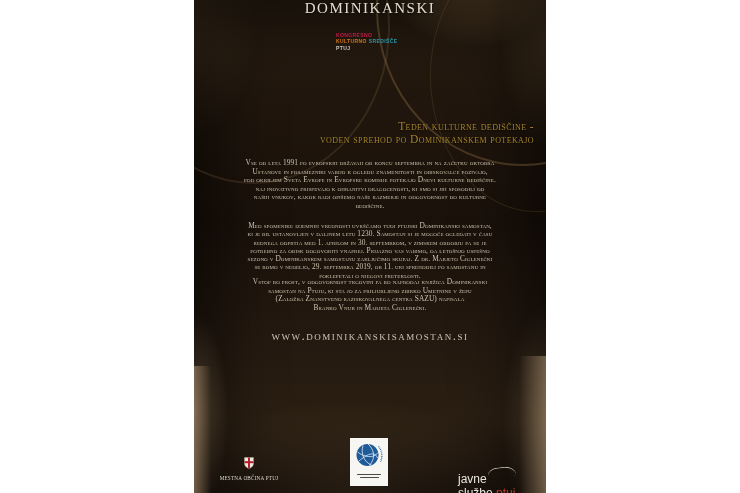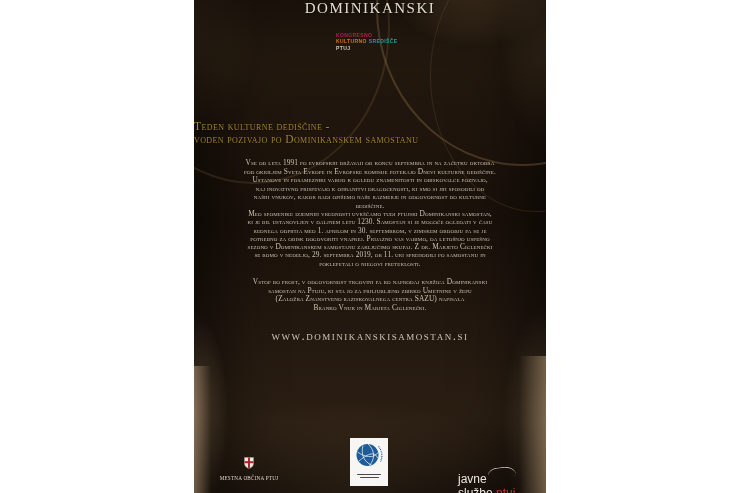--- a/index.html
+++ b/index.html
@@ -24,27 +24,27 @@
   .wall-r{position:absolute;right:0;top:356px;width:27px;height:137px;
       background:linear-gradient(270deg, rgba(205,174,134,.45), rgba(205,174,134,0));}
 
   .title{position:absolute;top:1px;left:0;right:0;text-align:center;color:#e3ddcf;
       font-size:15px;line-height:15.5px;letter-spacing:1.5px;font-weight:400;
       text-shadow:0 1px 2px rgba(0,0,0,.65);}
   .logo-sub{position:absolute;left:142px;top:32px;font-family:"Liberation Sans",sans-serif;
       font-size:5px;line-height:6.3px;letter-spacing:.4px;font-weight:bold;}
   .ls-red{color:#c11a4a;} .ls-orange{color:#d07818;} .ls-teal{color:#2b97a8;} .ls-white{color:#cfcac2;}
 
-  .heading{position:absolute;top:120px;left:0;right:0;text-align:left;color:#a5842e;
+  .heading{position:absolute;top:120px;left:0;right:12px;text-align:right;color:#a5842e;
       font-variant:small-caps;font-size:11.5px;line-height:13px;letter-spacing:.4px;
       text-shadow:0 1px 1px rgba(0,0,0,.6);}
   .para{position:absolute;left:6px;right:6px;text-align:center;color:#cbc2ae;
       font-variant:small-caps;font-size:7.4px;letter-spacing:.1px;}
   .p1{top:159px;} .p1 .pline{line-height:8.6px;}
-  .p2{top:210px;} .p2 .pline{line-height:8.3px;}
+  .p2{top:222px;} .p2 .pline{line-height:8.3px;}
   .p3{top:278px;} .p3 .pline{line-height:8.6px;}
   .pline{white-space:nowrap;}
 
   .website{position:absolute;top:328px;left:0;right:0;text-align:center;color:#cfc6b6;
       font-variant:small-caps;font-size:13px;letter-spacing:1.5px;}
 
   .muni{position:absolute;left:16px;top:455px;width:78px;text-align:center;}
   .muni .label{margin-top:2px;color:#ded9cf;font-size:5.2px;letter-spacing:.2px;}
   .zrc{position:absolute;left:156px;top:438px;width:38px;height:48px;background:#f7f6f2;
       display:flex;flex-direction:column;align-items:center;padding-top:3px;box-sizing:border-box;}
@@ -74,27 +74,27 @@
     </div>
 
     <div class="logo-sub">
       <div class="ls-red">KONGRESNO</div>
       <div><span class="ls-orange">KULTURNO</span> <span class="ls-teal">SREDIŠČE</span></div>
       <div class="ls-white">PTUJ</div>
     </div>
 
     <div class="heading">
       <div>Teden kulturne dediščine -</div>
-      <div>voden pozivajo po Dominikanskem samostanu</div>
+      <div>voden sprehod po Dominikanskem potekajo</div>
     </div>
 
     <div class="para p1">
       <div class="pline">Vse od leta 1991 po evropskih državah ob koncu septembra in na začetku oktobra</div>
+      <div class="pline">Ustanove in posamezniki vabijo k ogledu znamenitosti in obiskovalce pozivajo,</div>
       <div class="pline">pod okriljem Sveta Evrope in Evropske komisije potekajo Dnevi kulturne dediščine.</div>
-      <div class="pline">Ustanove in posamezniki vabijo k ogledu znamenitosti in obiskovalce pozivajo,</div>
       <div class="pline">naj inovativno prispevajo k ohranitvi dragocenosti, ki smo si jih sposodili od</div>
       <div class="pline">naših vnukov, kakor radi opišemo naše razmerje in odgovornost do kulturne</div>
       <div class="pline">dediščine.</div>
     </div>
 
     <div class="para p2">
       <div class="pline">Med spomenike izjemnih vrednosti uvrščamo tudi ptujski Dominikanski samostan,</div>
       <div class="pline">ki je bil ustanovljen v daljnem letu 1230. Samostan si je mogoče ogledati v času</div>
       <div class="pline">rednega odprtja med 1. aprilom in 30. septembrom, v zimskem obdobju pa se je</div>
       <div class="pline">potrebno za obisk dogovoriti vnaprej. Prijazno vas vabimo, da letošnjo uspešno</div>

